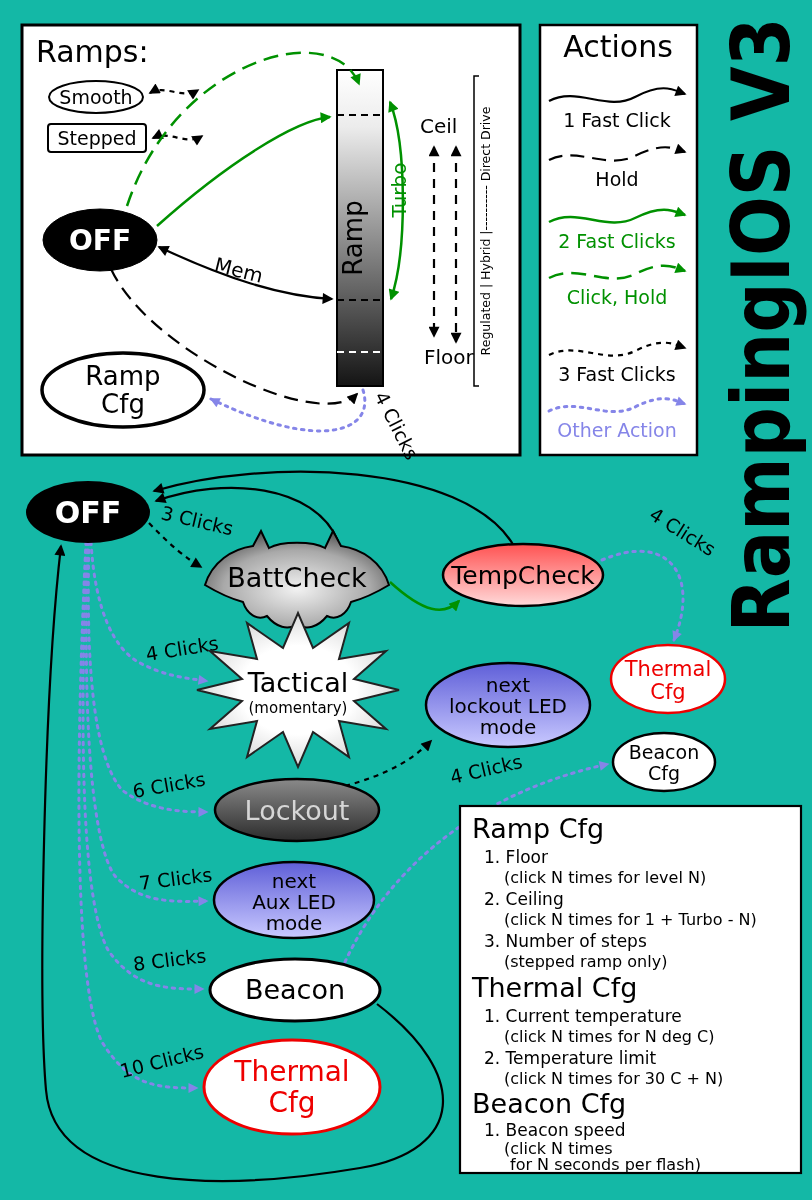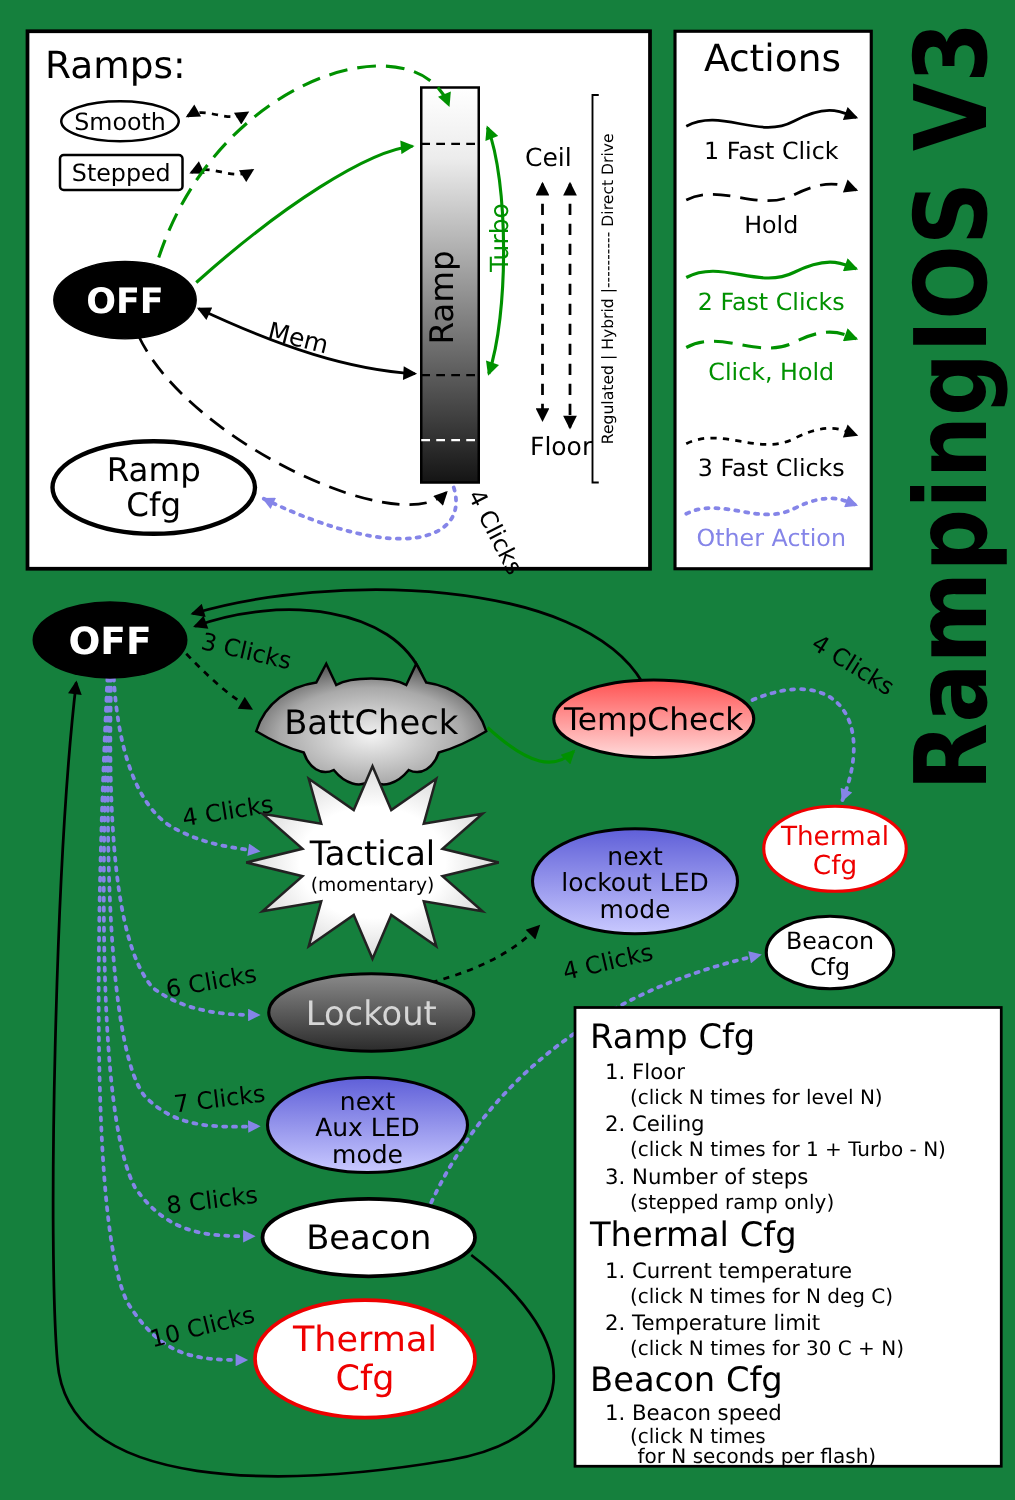--- a/index.html
+++ b/index.html
@@ -1,16 +1,16 @@
 <!DOCTYPE html>
 <html><head>
 <meta charset="utf-8">
 <style>
   html,body{margin:0;padding:0;background:#ffffff;}
-  .stage{position:relative;width:812px;height:1200px;background:#15803d;overflow:hidden;}
+  .stage{position:relative;width:812px;height:1200px;background:#14b8a6;overflow:hidden;}
   svg{position:absolute;left:0;top:0;}
   text{font-family:"DejaVu Sans","Liberation Sans",sans-serif;fill:#000;}
   .green-t{fill:#009100;}
   .blue-t{fill:#8585e8;}
   .red-t{fill:#ee0000;}
   .white-t{fill:#ffffff;}
   .gray-t{fill:#d6d6d6;}
   .edge{fill:none;stroke:#000;stroke-width:2.2;}
   .edge-g{fill:none;stroke:#009100;stroke-width:2.5;}
   .edge-u{fill:none;stroke:#8585e8;stroke-width:3;stroke-linecap:round;stroke-dasharray:2.5 5.5;}

